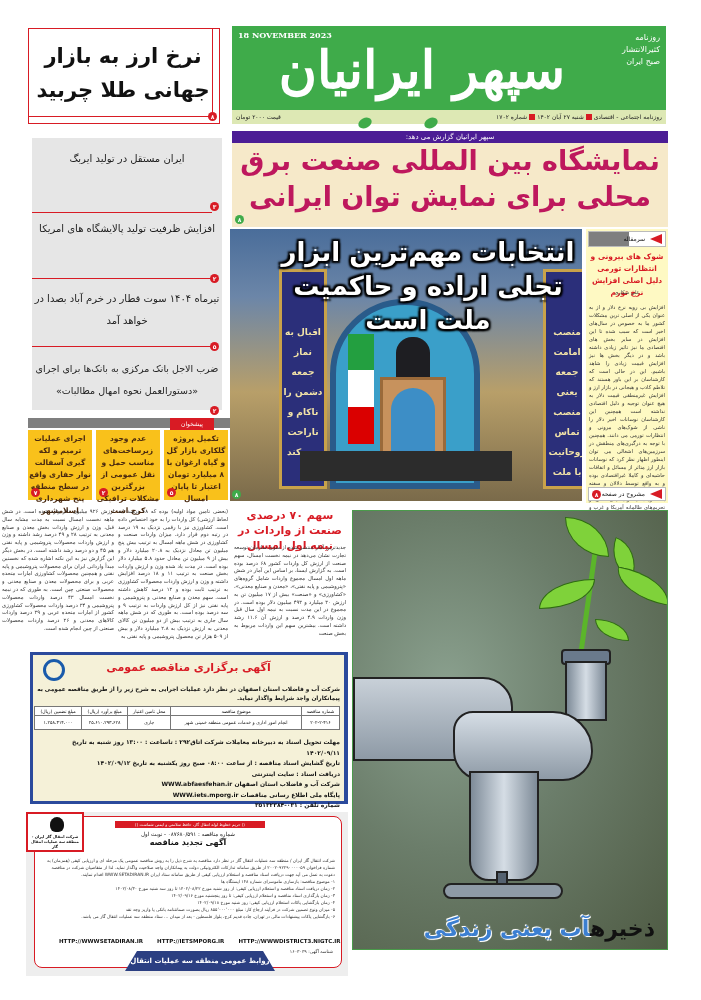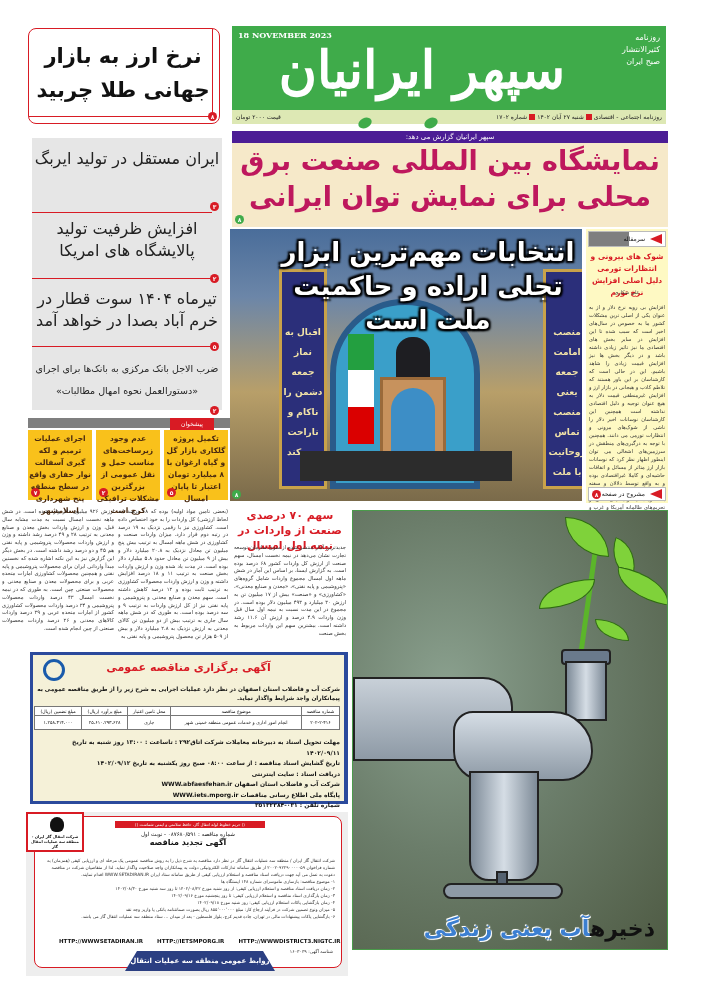--- a/index.html
+++ b/index.html
@@ -12,29 +12,29 @@
   .masthead .date { position: absolute; left: 6px; top: 4px; direction: ltr; font-family: "DejaVu Serif", serif; font-size: 8px; font-weight: bold; color: #fff; }
   .masthead .brand { position: absolute; left: 40px; top: 6px; width: 300px; text-align: center; font-family: "DejaVu Serif", serif; font-size: 52px; line-height: 76px; color: #fff; font-weight: bold; letter-spacing: -1px; }
   .masthead .tagline { position: absolute; right: 6px; top: 6px; width: 64px; font-size: 8px; line-height: 12px; color: #fff; text-align: right; }
   .infobar { left: 232px; top: 110px; width: 434px; height: 14px; background: #dde8b4; font-size: 6px; line-height: 14px; color: #222; }
   .infobar .left { position: absolute; left: 4px; top: 0; }
   .infobar .right { position: absolute; right: 4px; top: 0; }
   .infobar .sq { display: inline-block; width: 6px; height: 6px; background: #d81b24; margin: 0 2px; vertical-align: middle; }
   .drop { width: 14px; height: 10px; background: #3fab4a; border-radius: 50%; transform: rotate(-25deg); }
 
   
-  .topbox { left: 28px; top: 28px; width: 192px; height: 96px; border: 1px solid #d81b24; border-radius: 8px; background: #fff; padding-left: 36px; }
+  .topbox { left: 28px; top: 28px; width: 192px; height: 96px; border: 1px solid #d81b24; border-radius: 0; background: #fff; padding-left: 36px; }
   .topbox .title { position: absolute; left: 6px; right: 8px; top: 10px; text-align: center; font-size: 21px; font-weight: bold; line-height: 34px; color: #111; }
   .topbox .vline { position: absolute; right: 6px; top: 0; width: 1px; height: 88px; background: #d81b24; }
   .topbox .hline { position: absolute; left: 0; right: 6px; bottom: 6px; height: 1px; background: #d81b24; }
   .badge { width: 9px; height: 9px; border-radius: 50%; background: #d81b24; color: #fff; font-size: 6px; line-height: 9px; text-align: center; font-weight: bold; }
 
   
   .leftcol { left: 32px; top: 138px; width: 190px; height: 272px; background: #e6e6e6; }
-  .brief { position: absolute; left: 0; width: 190px; text-align: center; font-size: 16px; line-height: 22px; color: #222; }
+  .brief { position: absolute; left: 0; width: 190px; text-align: center; font-size: 10px; line-height: 22px; color: #222; }
   .sep { position: absolute; left: 0; width: 180px; height: 1px; background: #d81b24; }
 
   
   .ybar { left: 28px; top: 418px; width: 202px; height: 10px; background: #7f7f7f; }
   .ybar .tag { position: absolute; right: 16px; top: 0; height: 12px; width: 44px; background: #d81b24; color: #fff; font-size: 6px; line-height: 12px; text-align: center; }
   .ybox { top: 430px; width: 64px; height: 70px; background: #f9c11b; font-size: 7.5px; font-weight: bold; line-height: 12px; text-align: center; color: #4a2a10; padding-top: 3px; }
 
   
   .kicker { left: 232px; top: 131px; width: 436px; height: 12px; background: #4c1d95; color: #fff; font-size: 7px; line-height: 12px; text-align: center; }
   .lead { left: 232px; top: 143px; width: 436px; height: 84px; background: #f6e9c9; }

